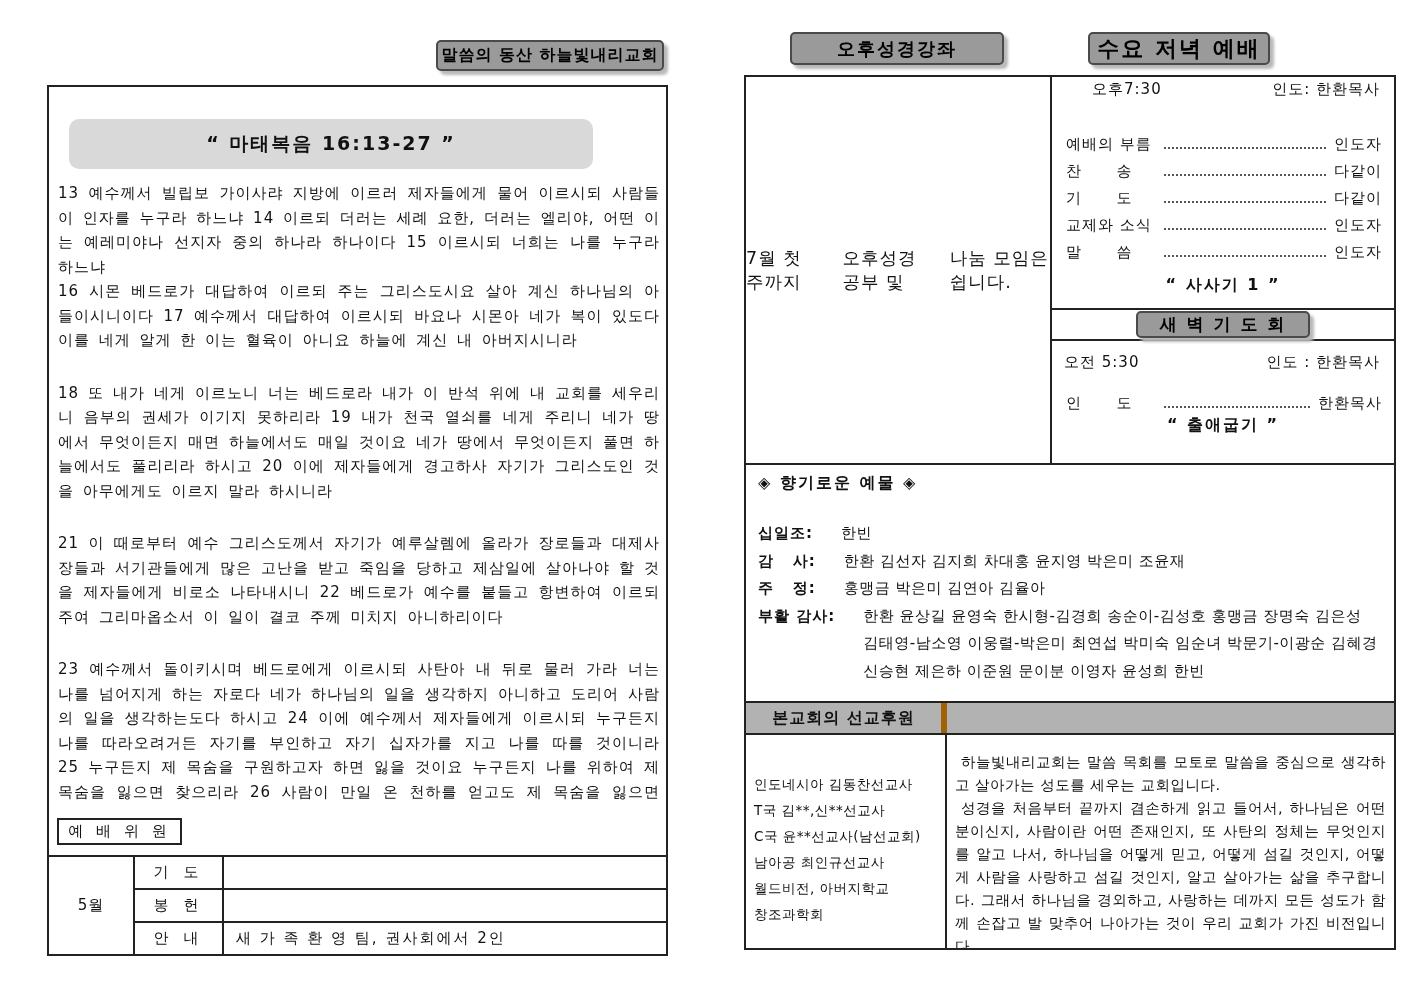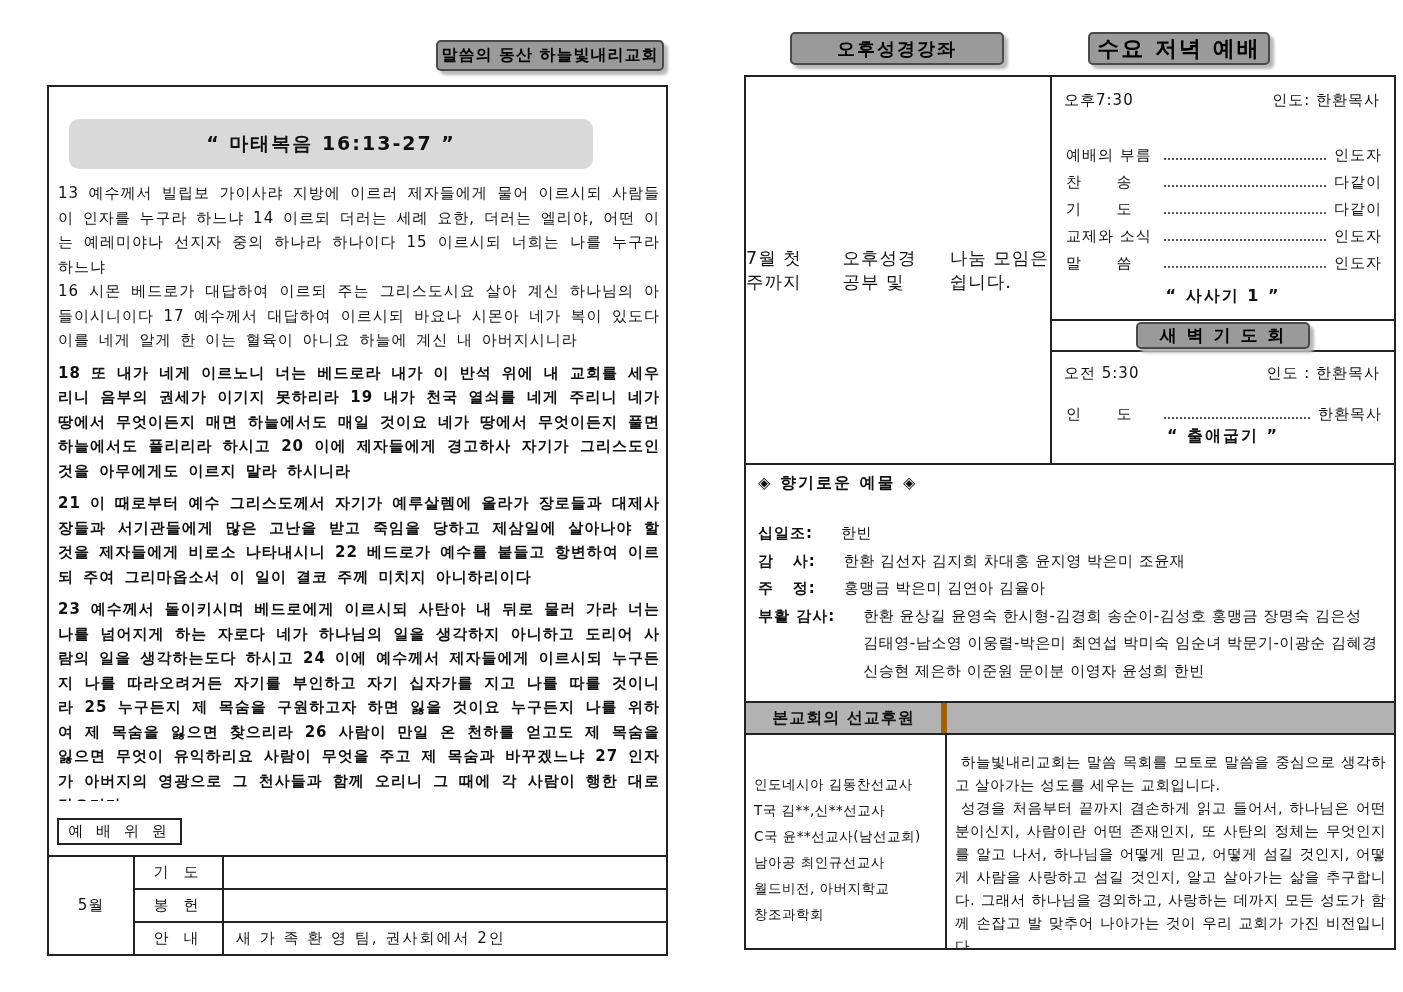--- a/index.html
+++ b/index.html
@@ -29,21 +29,21 @@
     background:#d9d9d9; border-radius:10px;
     display:flex; align-items:center; justify-content:center;
     font-size:19px; font-weight:bold; letter-spacing:2px;
   }
   .scripture {
     position:absolute; left:9px; top:94px; width:602px; height:620px;
     font-size:15px; line-height:24.5px; text-align:justify;
     letter-spacing:1px; word-spacing:3px; overflow:hidden;
   }
   .scripture p { margin:0; }
-  .scripture p.gap { margin-top:8px;font-weight:bold; }
+  .scripture p.gap { margin-top:28px; }
   .committee-box {
     position:absolute; left:8px; top:731px; width:125px; height:27px;
     border:2px solid #222; background:#fff;
     display:flex; align-items:center; justify-content:center;
     font-size:15px; letter-spacing:4px;
   }
   table.duty {
     position:absolute; left:47px; top:855px; width:621px;
     border-collapse:collapse; table-layout:fixed;
   }
@@ -58,21 +58,21 @@
     border:2px solid #222; display:flex;
   }
   .lecture-cell {
     width:306px; border-right:2px solid #222;
     display:flex; flex-direction:row; align-items:center; justify-content:center;
     gap:26px; font-size:17.5px; letter-spacing:1px;
   }
   .wed-cell { flex:1; position:relative; padding:0; }
   .time-row {
     display:flex; justify-content:space-between;
-    padding:14px 14px 0 12px; font-size:15px; letter-spacing:1px;
+    padding:3px 14px 0 12px; font-size:15px; letter-spacing:1px;margin-left:28px;
   }
   .order { margin:28px 12px 0 14px; }
   .order-row { display:flex; align-items:flex-end; height:27px; font-size:15px; }
   .order-label { min-width:92px; white-space:pre; letter-spacing:1px; }
   .order-dots { flex:1; border-bottom:2px dotted #555; margin:0 8px 5px 6px; }
   .order-assignee { letter-spacing:1px; }
   .passage { text-align:center; font-weight:bold; font-size:16px; margin-top:13px; letter-spacing:2px; }
   .dawn-rule {
     margin-top:12px; border-top:2px solid #222; border-bottom:2px solid #222;
     height:33px; display:flex; align-items:center; justify-content:center;

